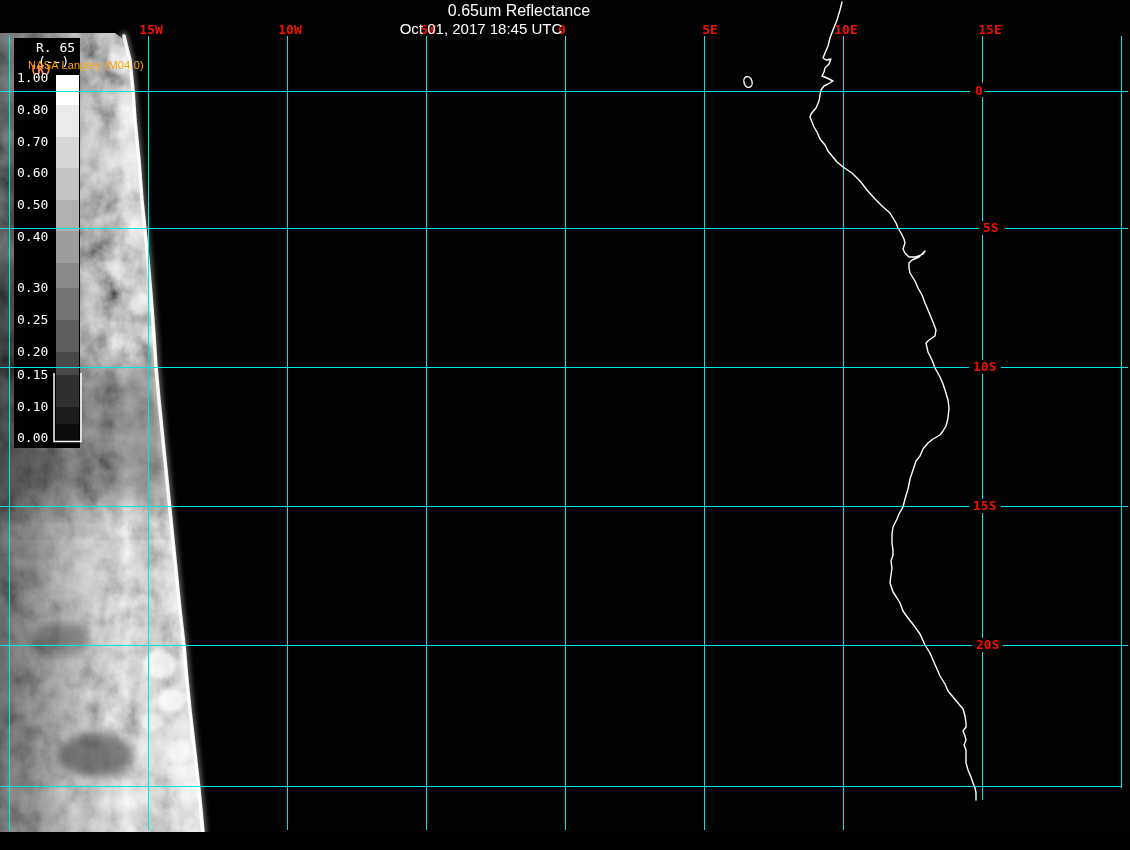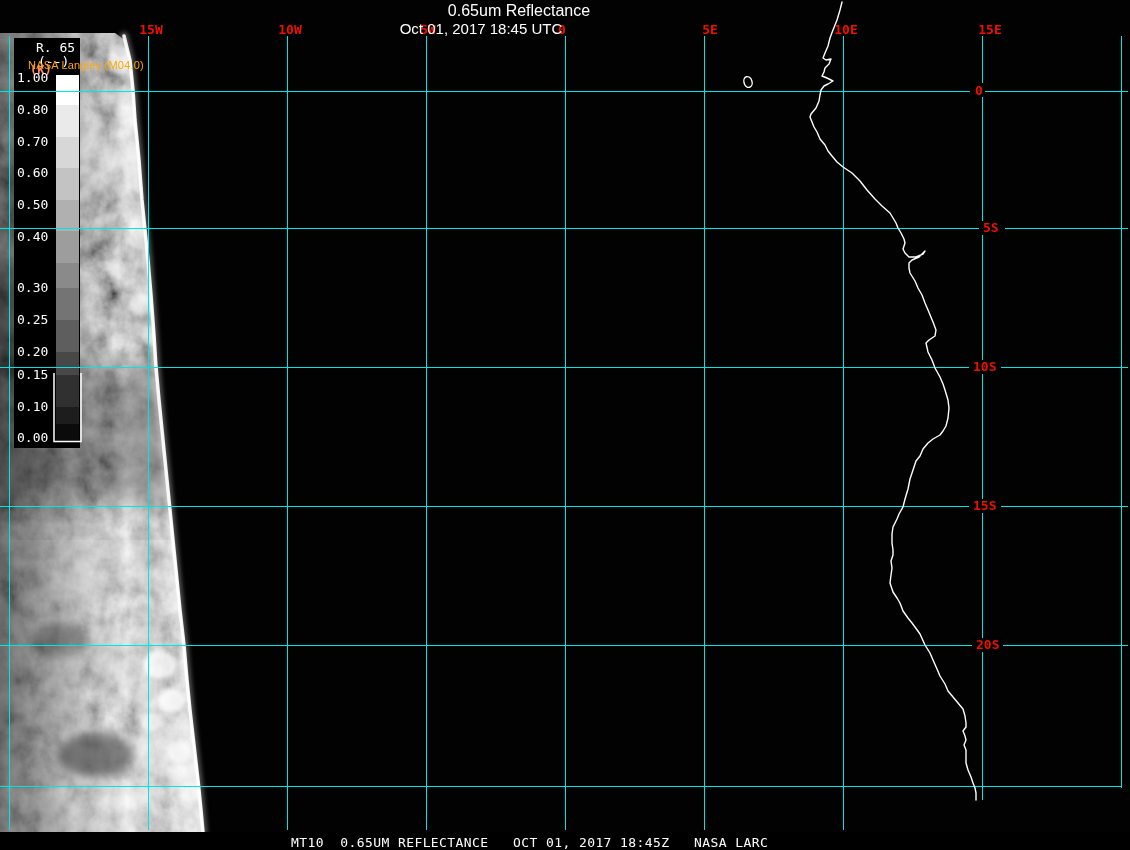--- a/index.html
+++ b/index.html
@@ -184,15 +184,14 @@
       <text x="976" y="649">20S</text>
     </g>
   </g>
 
   <rect x="0" y="832" width="1130" height="18" fill="#000"></rect>
 </svg>
 
 <div class="ovl credit">NASA Langley (M04.0)</div>
 <div class="ovl title">0.65um Reflectance</div>
 <div class="ovl datetime">Oct 01, 2017 18:45 UTC</div>
-<div class="ovl statusbar">MT10  0.65UM REFLECTANCE   OCT 01, 2017 18:45Z   NASA LARC</div>
 
 </div>
 
 </body></html>

